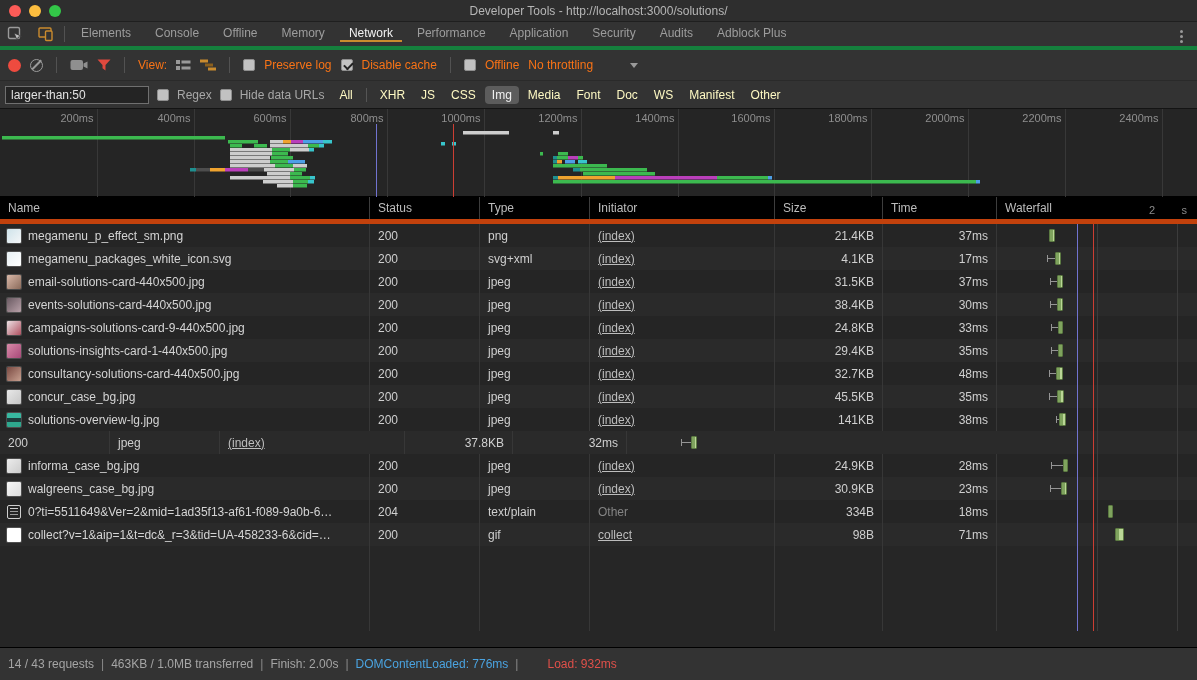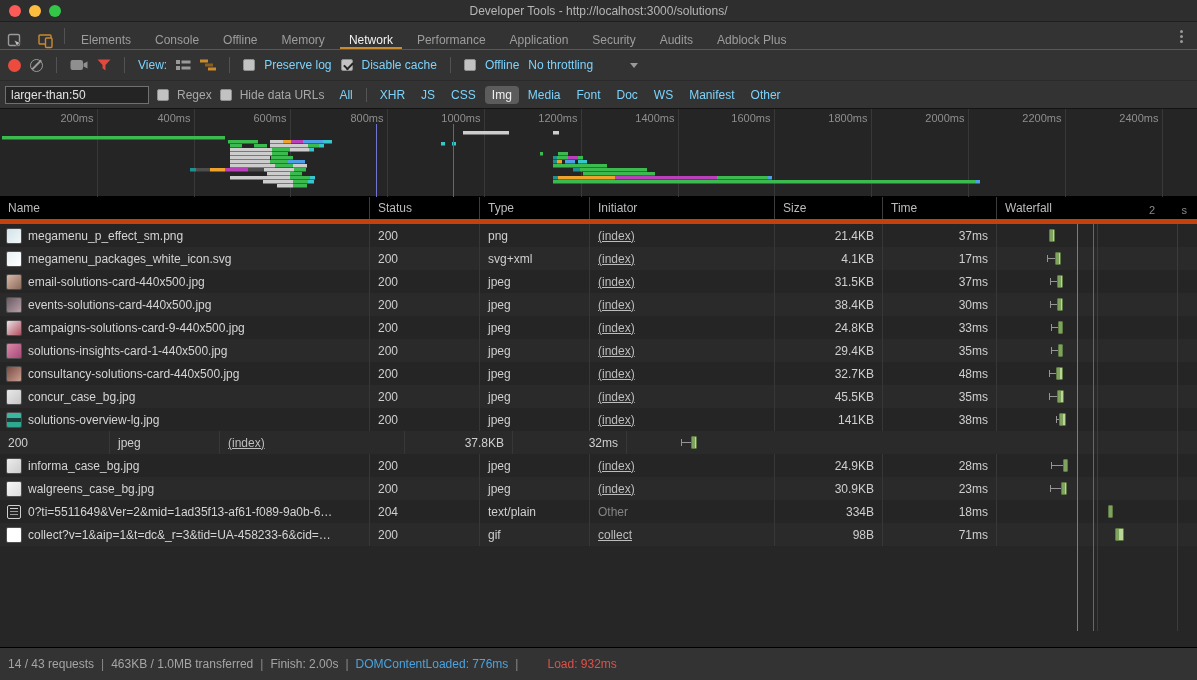--- a/index.html
+++ b/index.html
@@ -7,58 +7,58 @@
   body { background:#262626; font-family:"Liberation Sans","DejaVu Sans",sans-serif; display:flex; flex-direction:column; }
 
   
   .titlebar { height:22px; background:#2e2e2e; border-bottom:1px solid #1f1f1f; position:relative;
               display:flex; align-items:center; justify-content:center; flex:0 0 22px; }
   .lights { position:absolute; left:9px; top:5px; display:flex; gap:8px; }
   .light { width:12px; height:12px; border-radius:50%; }
   .wintitle { font-size:12px; color:#b6b6b6; }
 
   
-  .tabbar { height:28px; background:#333; border-bottom:1px solid #15803d; display:flex; align-items:flex-end; flex:0 0 28px; position:relative; }
+  .tabbar { height:28px; background:#333; border-bottom:4px solid #15803d; display:flex; align-items:center; flex:0 0 28px; position:relative; }
   .icon-btn { width:30px; display:flex; align-items:center; justify-content:center; }
   .vsep { width:1px; height:16px; background:#525252; align-self:center; margin:0 4px; }
   .tabstrip { display:flex; align-items:stretch; }
   .tab { display:flex; align-items:center; padding:0 9px; margin:0 3px; font-size:12px; color:#9d9d9d; border-bottom:2px solid transparent; cursor:default; }
   .tab.selected { color:#f2f2f2; border-bottom:2px solid #ca8b2e; }
   .kebab { position:absolute; right:6px; top:0; height:28px; width:20px; display:flex; flex-direction:column; gap:2px; align-items:center; justify-content:center; }
   .kebab i { width:3px; height:3px; border-radius:50%; background:#9a9a9a; }
 
   
   .toolbar { height:31px; background:#333; border-bottom:1px solid #2a2a2a; display:flex; align-items:center; padding:0 8px; gap:9px; flex:0 0 31px; font-size:12px; color:#9d9d9d; }
   .record-dot { width:13px; height:13px; border-radius:50%; }
   .clear-ic { width:13px; height:13px; border:1.5px solid #9a9a9a; border-radius:50%; position:relative; }
   .clear-ic::after { content:""; position:absolute; left:-1px; top:4.2px; width:13px; height:1.5px; background:#9a9a9a; transform:rotate(-45deg); }
   .ddl-arrow { width:0; height:0; border-left:4px solid transparent; border-right:4px solid transparent; border-top:5px solid #9a9a9a; margin-left:28px; }
   .cb { width:12px; height:12px; background:#c2c2c2; border:1px solid #8f8f8f; border-radius:2px; position:relative; flex:0 0 12px; }
   .cb.checked::after { content:""; position:absolute; left:2px; top:2px; width:7px; height:4px; border-left:2px solid #222; border-bottom:2px solid #222; transform:rotate(-45deg); }
-  .tb-label { color:#7dd3fc; }
+  .tb-label { color:#f97316; }
 
   
   .filterbar { height:28px; background:#333; border-bottom:1px solid #141414; display:flex; align-items:center; padding:0 5px; gap:8px; flex:0 0 28px; font-size:12px; color:#a8a8a8; }
   .filter-input { width:144px; height:18px; background:#242424; border:1px solid #707070; color:#e2e2e2; font-size:12px; padding:0 5px; font-family:inherit; }
   .pills { display:flex; align-items:center; gap:2px; }
-  .pill { padding:2px 7px; border-radius:4px; color:#7dd3fc; }
+  .pill { padding:2px 7px; border-radius:4px; color:#fef9c3; }
   .pill.selected { background:#5c5c5c; color:#f0f0f0; }
   .pillsep { width:1px; height:14px; background:#555; margin:0 4px; }
 
   
   .overview { height:88px; background:#252525; border-bottom:1px solid #000; flex:0 0 88px; position:relative; }
   .overview svg { display:block; }
 
   
   .thead { height:27px; background:#000000; border-bottom:5px solid #c2410c; display:flex; font-size:12px; color:#bdbdbd; flex:0 0 27px; }
   .th { display:flex; align-items:center; padding:0 8px; border-right:1px solid #3d3d3d; position:relative; }
   .th:last-child { border-right:none; }
   .wf-scale { position:absolute; top:7px; font-size:11px; color:#8a8a8a; }
 
-  .tbody { flex:1; position:relative; display:flex; flex-direction:row; overflow:hidden; }
+  .tbody { flex:1; position:relative; display:flex; flex-direction:column; overflow:hidden; }
   .row { height:23px; display:flex; font-size:12px; color:#cfcfcf; flex:0 0 23px; }
   .row:nth-child(odd) { background:#252525; }
   .row:nth-child(even) { background:#2a2a2a; }
   .cell { display:flex; align-items:center; padding:0 8px; border-right:1px solid #373737; overflow:hidden; white-space:nowrap; }
   .c-name { width:370px; gap:7px; padding-left:7px; }
   .c-status { width:110px; }
   .c-type { width:110px; }
   .c-init { width:185px; }
   .c-size { width:108px; justify-content:flex-end; }
   .c-time { width:114px; justify-content:flex-end; }

